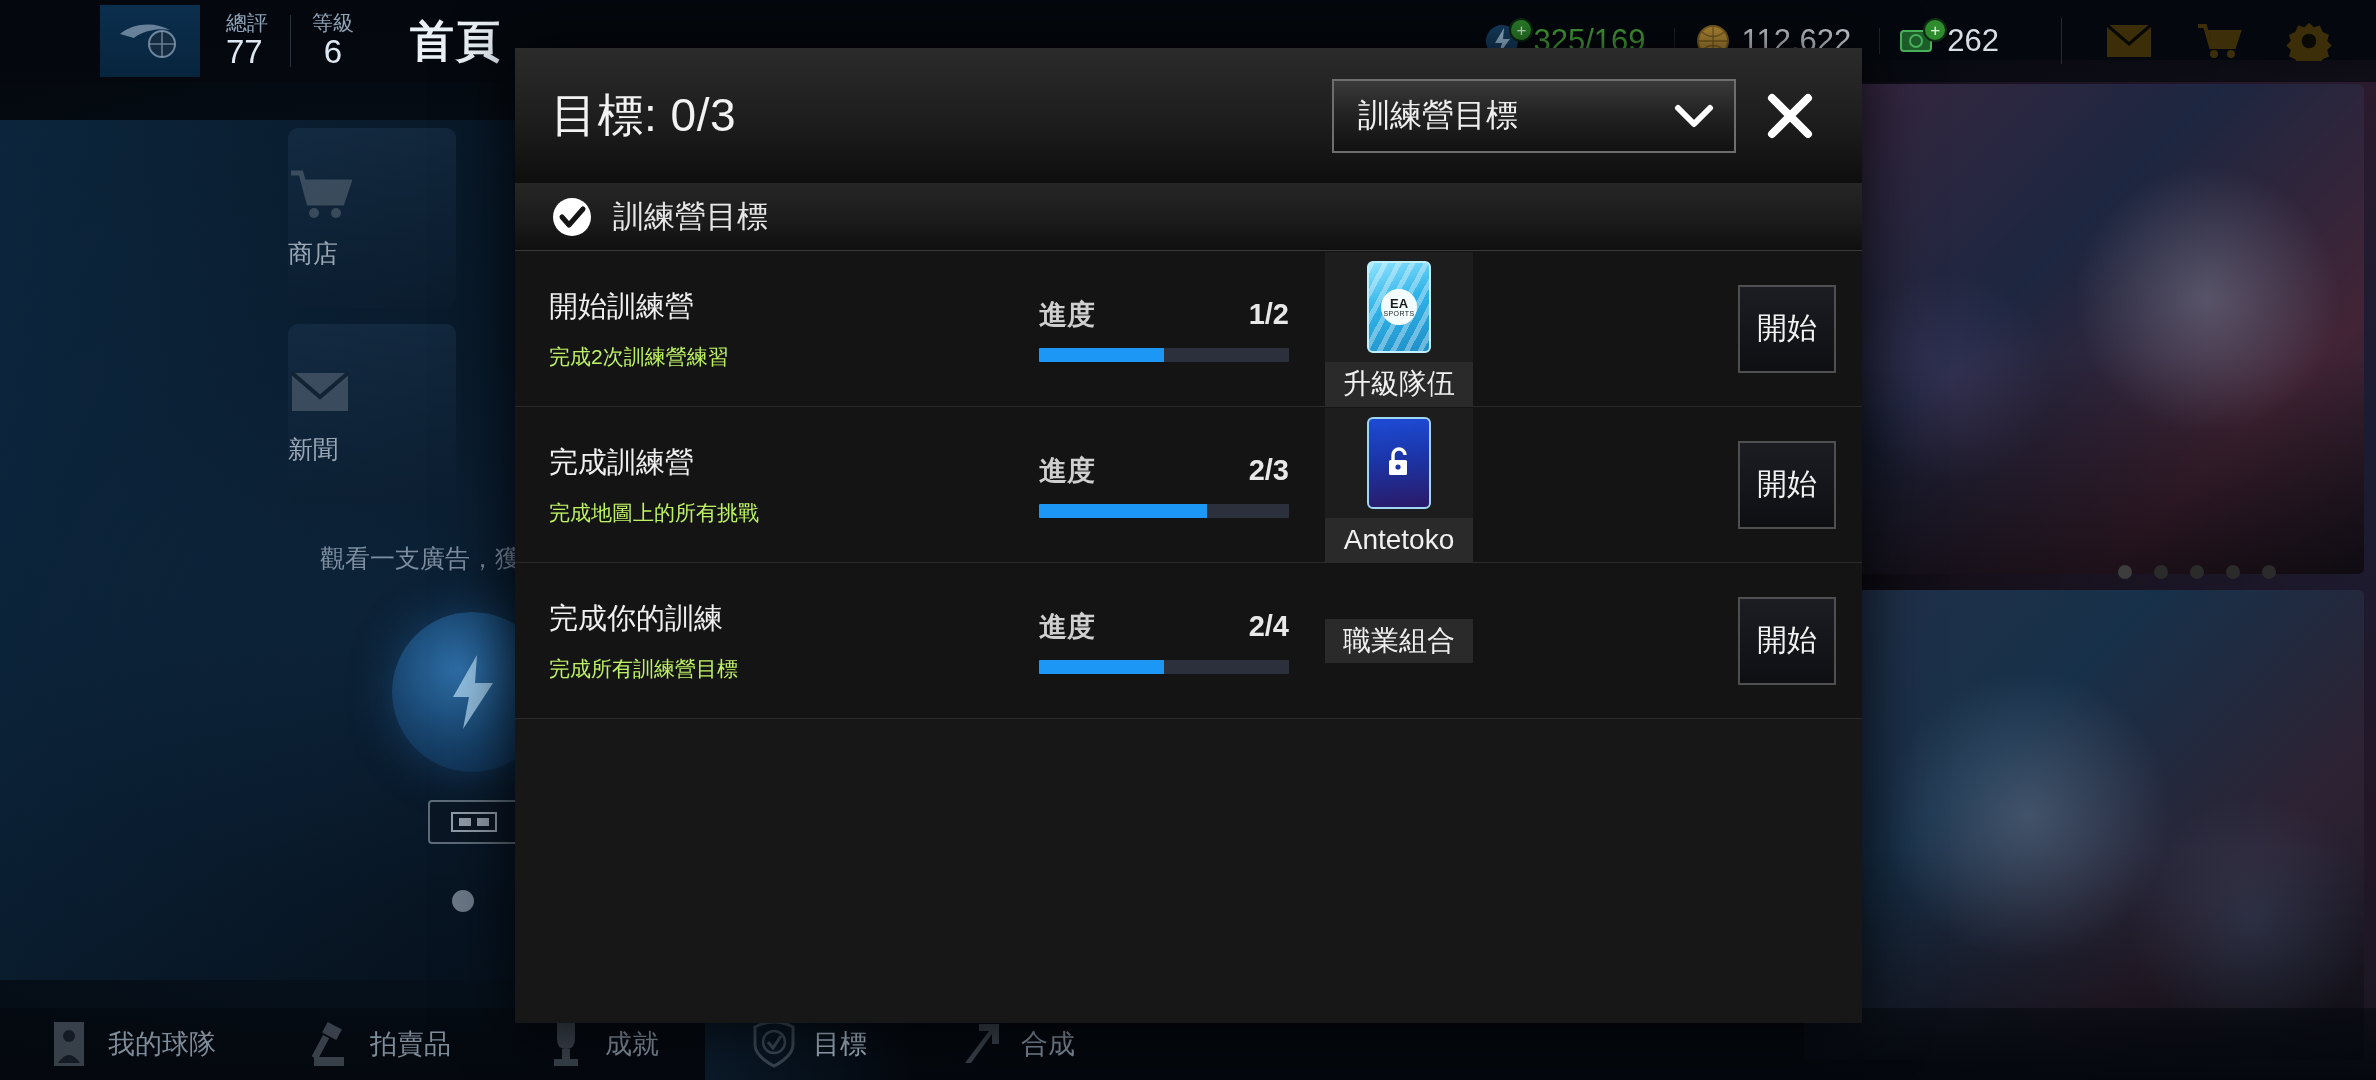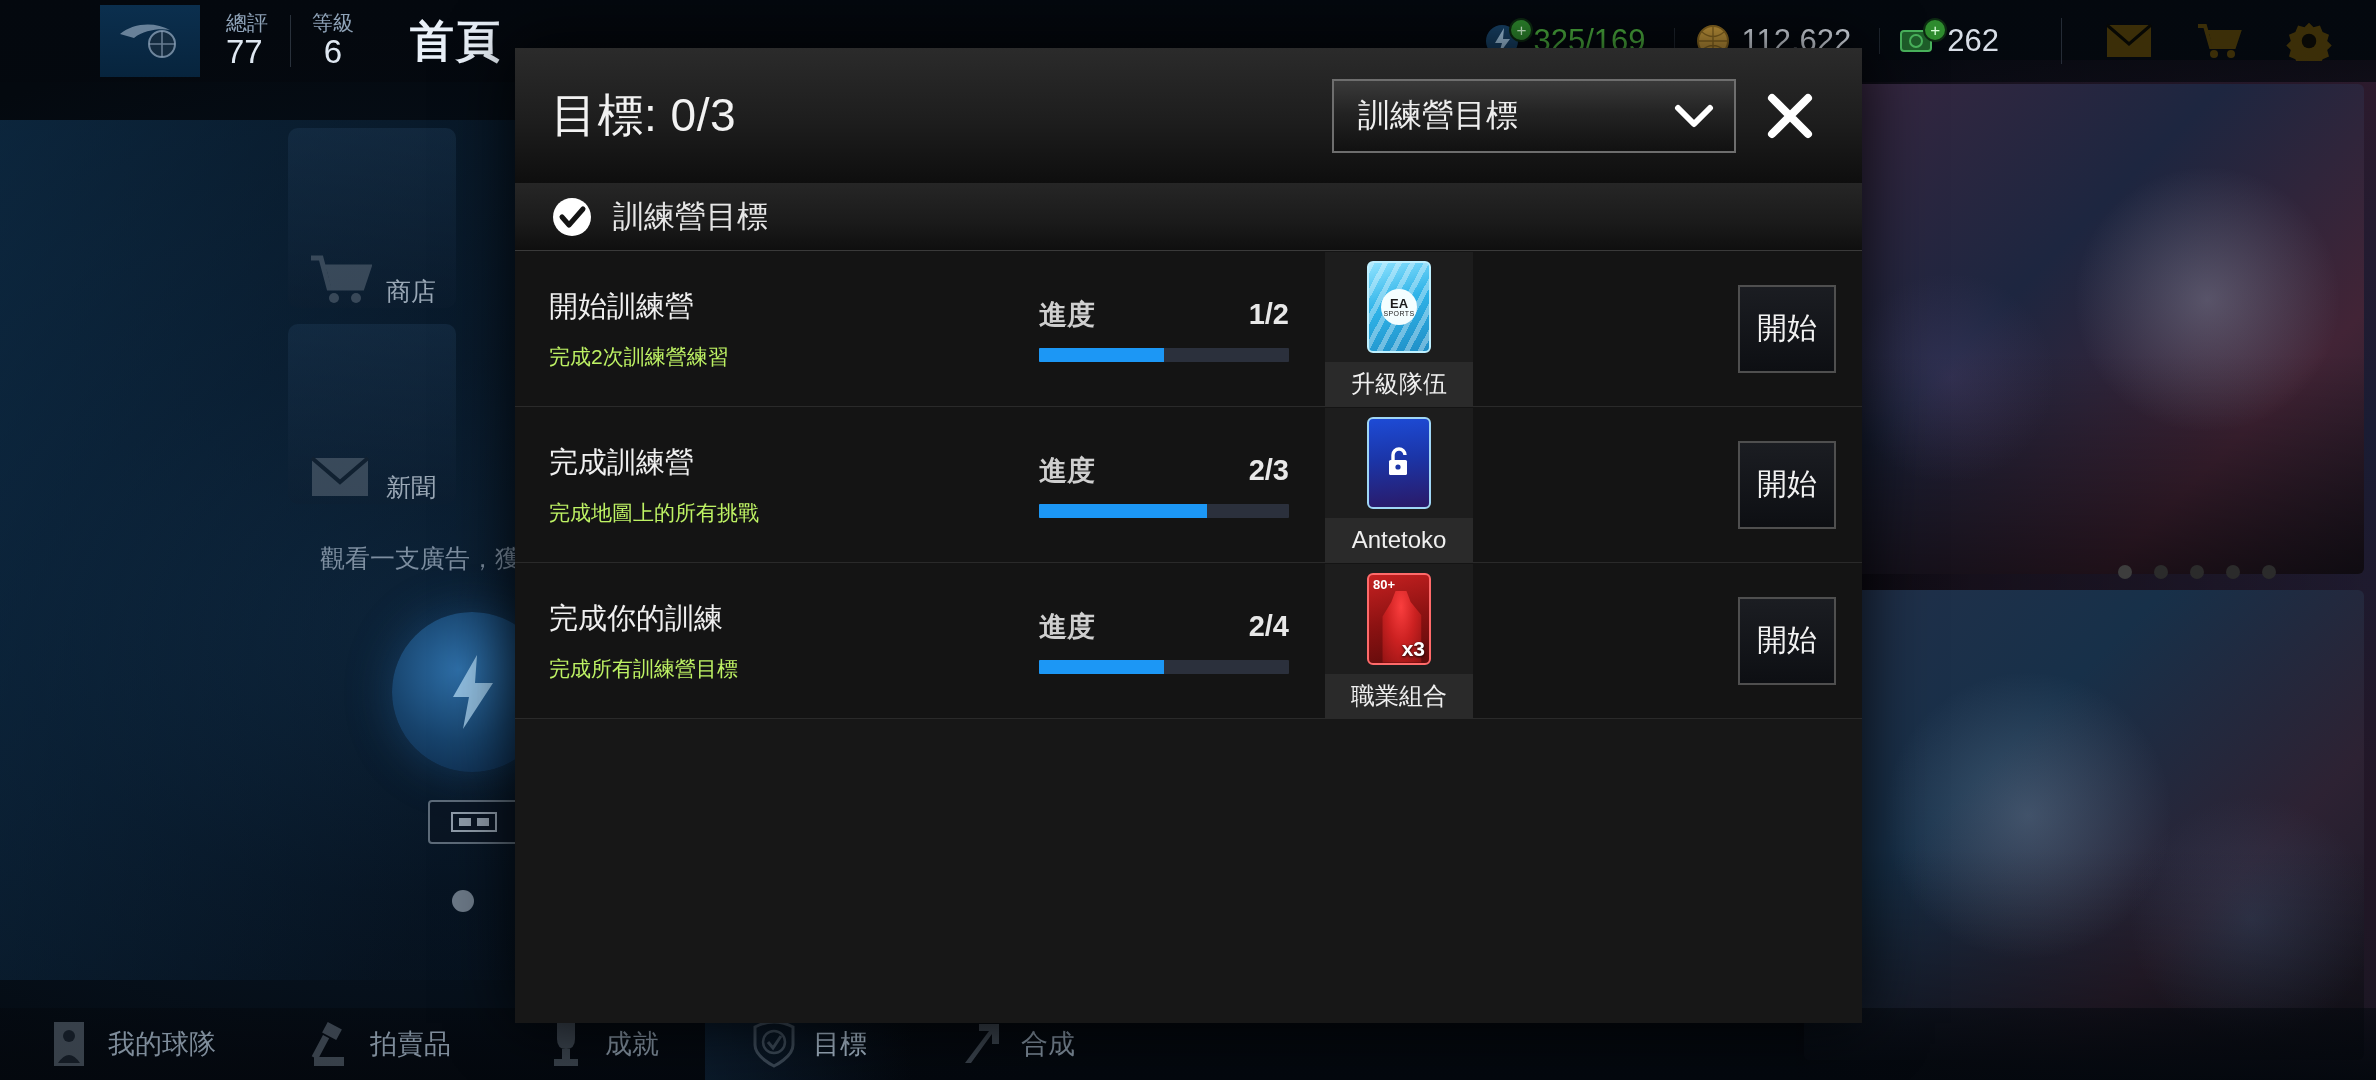--- a/index.html
+++ b/index.html
@@ -112,21 +112,21 @@
     width:1px; height: 46px; background: rgba(150,170,195,.22);
   }
   .tb-icon { width: 46px; height: 40px; opacity:.92; }
 
   
   #side-tiles { position:absolute; left: 288px; top: 128px; width: 168px; }
   .tile {
     width: 168px; height: 180px; margin-bottom: 16px;
     border-radius: 10px;
     background: linear-gradient(to bottom, rgba(30,58,86,.42), rgba(14,30,48,.34));
-    display:flex; flex-direction:row; align-items:flex-end; justify-content:center; gap: 14px;
+    display:flex; flex-direction:column; align-items:flex-start; justify-content:center; gap: 14px;
   }
   .tile-ico { width: 64px; height: 56px; opacity:.55; }
   .tile-lbl { font-size: 25px; color: #9aa8b6; }
   .ad-text {
     position:absolute; left: 320px; top: 542px; width: 520px;
     font-size: 25px; color: #7d8ea0; white-space: nowrap; overflow: hidden;
   }
   .energy-orb {
     position:absolute; left: 392px; top: 612px; width: 160px; height: 160px;
     border-radius: 50%;
@@ -259,21 +259,21 @@
   }
   .card-red .ovr {
     position:absolute; left: 4px; top: 2px; font-size: 13px; color:#fff; font-weight:bold; z-index:3;
   }
   .card-red .mult {
     position:absolute; right: 4px; bottom: 2px; font-size: 21px; color:#fff; font-weight:bold; z-index:3;
     text-shadow: 0 1px 3px #000;
   }
   .reward-name {
     width: 148px; height: 44px; line-height: 44px; text-align:center;
-    font-size: 24px; color: #f0f0f0;
+    font-size: 28px; color: #f0f0f0;
     background: #2a2a2a;
     white-space: nowrap; overflow: hidden;
   }
   .start-btn {
     margin-left: auto; width: 98px; height: 88px;
     border: 2px solid #4f4f4f;
     background: linear-gradient(to bottom, #1b1d22 0%, #0d0f13 100%);
     color: #f2f2f2; font-size: 30px;
     display:flex; align-items:center; justify-content:center;
     cursor:pointer;
@@ -544,26 +544,19 @@
       <div class="task-progress">
         <div class="prog-top">
           <span class="prog-label">進度</span>
           <span class="prog-frac">2/4</span>
         </div>
         <div class="prog-track">
           <div class="prog-fill" style="width: 50%;"></div>
         </div>
       </div>
       <div class="reward">
-        <div class="reward-art">
-          <div class="card-img card-red">
-            <span class="ovr">80+</span>
-            <span class="silh"></span>
-            <span class="mult">x3</span>
-          </div>
-        </div>
         <div class="reward-name">職業組合</div>
       </div>
       <div class="start-btn">開始</div>
     </div>
 
   </div>
 </div>
 
 </body></html>

